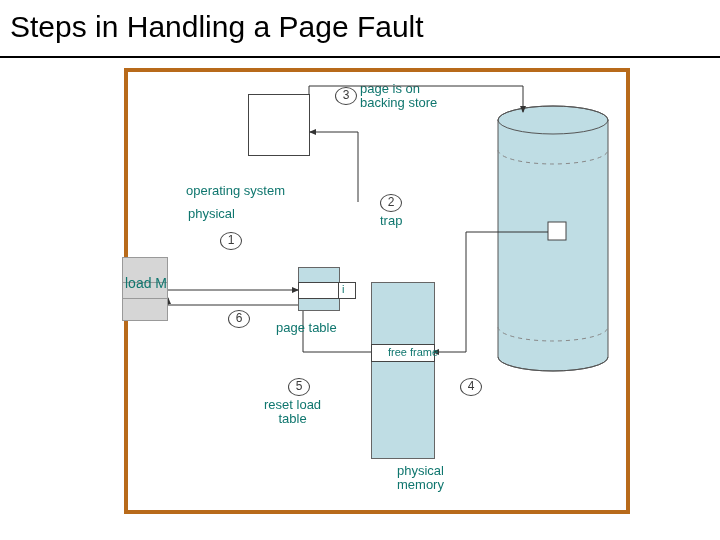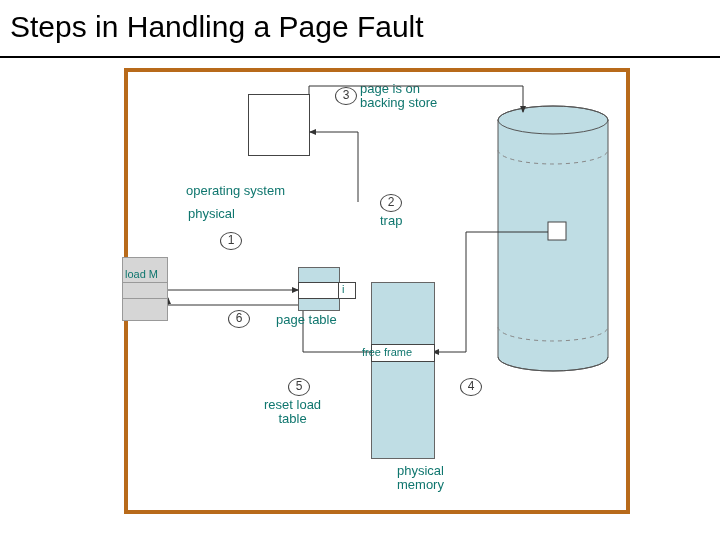--- a/index.html
+++ b/index.html
@@ -58,33 +58,33 @@
 
   <div class="lbl" style="left:60px; top:135px;">physical</div>
 
   <div class="num" style="left:92px; top:160px;">1</div>
 
   <div class="num" style="left:252px; top:122px;">2</div>
   <div class="lbl" style="left:252px; top:142px;text-align:right;">trap</div>
 
   <div class="grey" style="left:-6px; top:185px; width:44px; height:62px;"></div>
   <div class="grey" style="left:-6px; top:210px; width:44px; height:15px;"></div>
-  <div class="lbl" style="left:-3px; top:196px; font-size:11px;">load M</div>
+  <div class="lbl" style="left:-3px; top:204px; font-size:14px;">load M</div>
 
   <div class="pbox" style="left:170px; top:195px; width:40px; height:42px;"></div>
   <div class="box" style="left:170px; top:210px; width:56px; height:15px; background:#fff;"></div>
   <div class="box" style="left:210px; top:210px; width:16px; height:15px;"></div>
   <div class="lbl" style="left:214px; top:211px; font-size:11px;">i</div>
-  <div class="lbl" style="left:148px; top:241px;">page table</div>
+  <div class="lbl" style="left:148px; top:249px;">page table</div>
 
   <div class="num" style="left:100px; top:238px;">6</div>
 
   <div class="pbox" style="left:243px; top:210px; width:62px; height:175px;"></div>
   <div class="box" style="left:243px; top:272px; width:62px; height:16px; background:#fff;"></div>
-  <div class="lbl" style="left:234px; top:274px; font-size:11px;">free frame</div>
+  <div class="lbl" style="left:260px; top:274px; font-size:11px;">free frame</div>
   <div class="lbl" style="left:269px; top:392px; white-space:pre;">physical
 memory</div>
 
   <div class="num" style="left:160px; top:306px;">5</div>
   <div class="lbl" style="left:136px; top:326px; white-space:pre;">reset load
 table</div>
 
   <div class="num" style="left:332px; top:306px;">4</div>
 
 </div>

